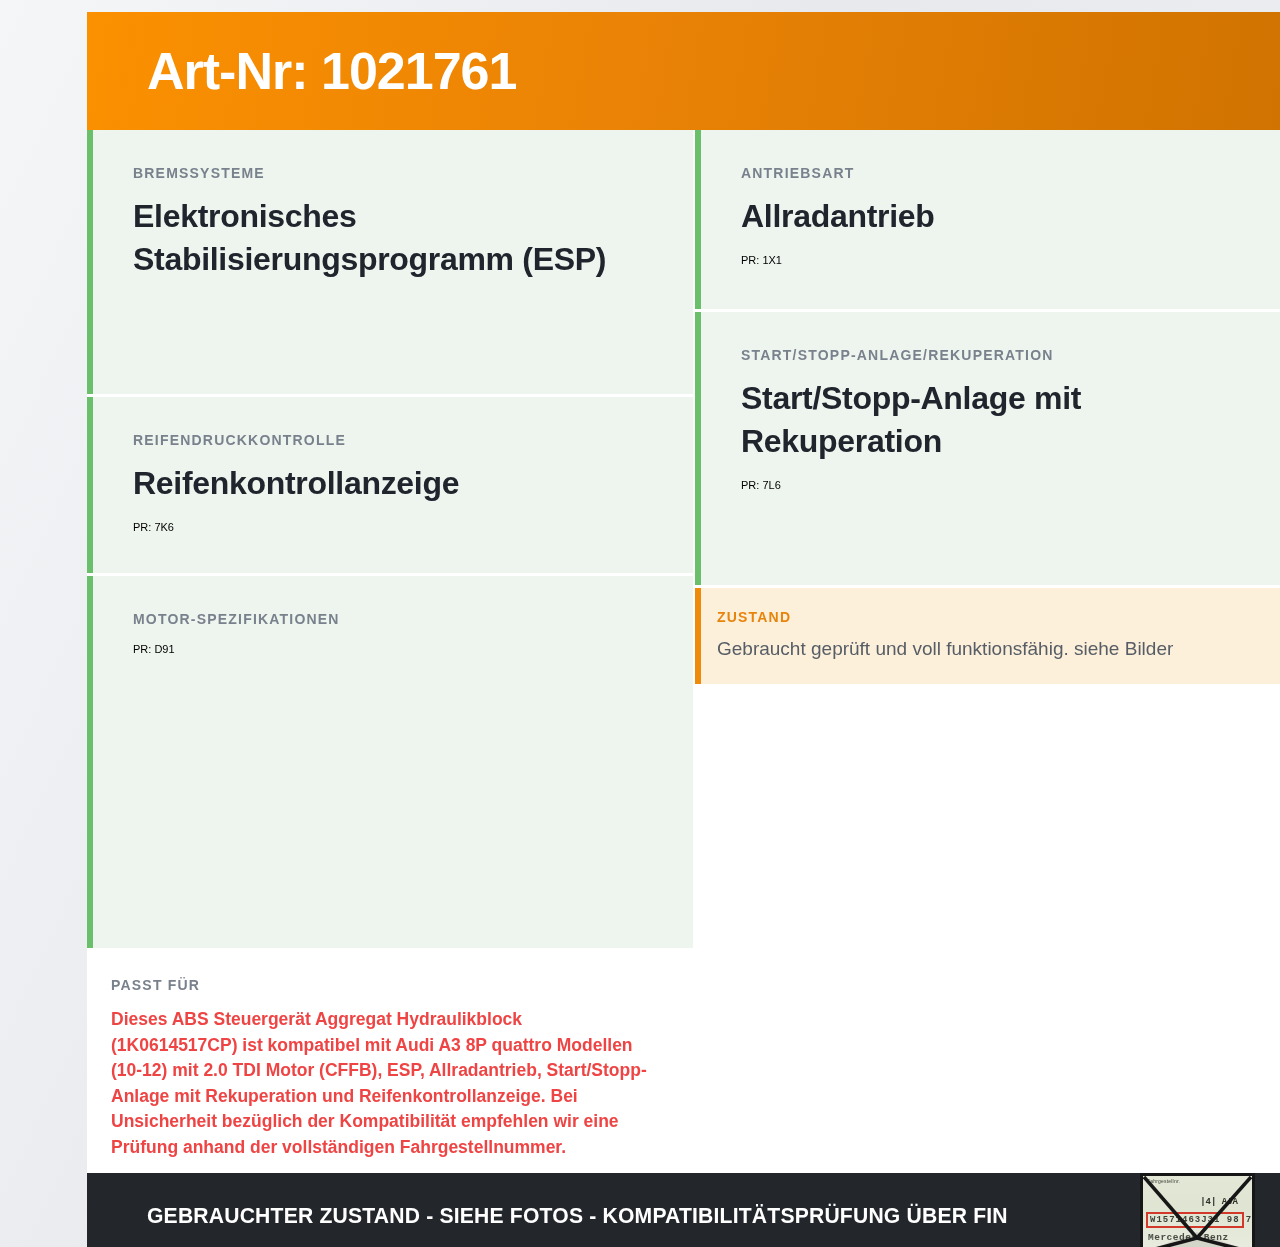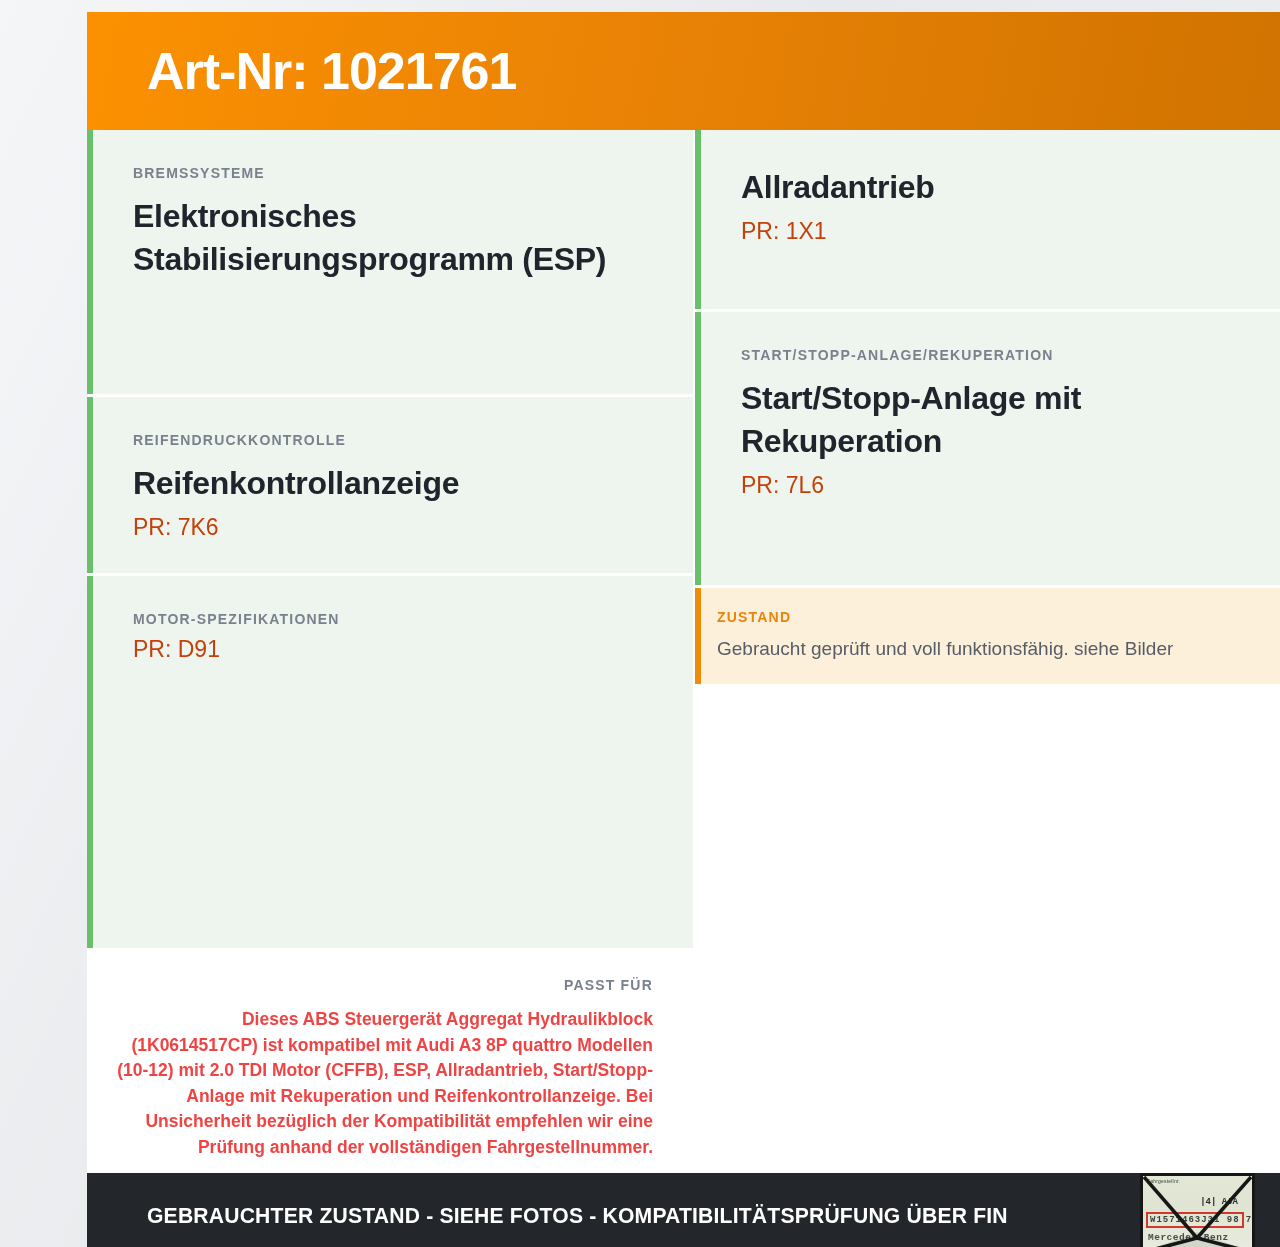--- a/index.html
+++ b/index.html
@@ -62,36 +62,35 @@
   }
   .card-title{
     margin:0 0 14px 0;
     font-size:32px;line-height:43px;
     font-weight:700;letter-spacing:-0.3px;
     color:#20252d;
     overflow-wrap:break-word;
     word-wrap:break-word;
   }
   .card-pr{
-    font-size:23px;line-height:17px;
-    font-weight:400;color:#c2410c;
+    font-size:11px;line-height:17px;
+    font-weight:400;color:#000000;
   }
   .card.h-l1{height:264px;}
   .card.h-l2{height:176px;}
   .card.h-l3{height:372px;}
   .card.h-r1{height:179px;}
   .card.h-r2{height:273px;}
   
   .card.fits{
     flex:1 1 auto;
     background:#ffffff;
     border-left:none;
     padding:27px 40px 0 24px;
     margin-bottom:0;
-    text-align:right;
   }
   .fits-body{
     font-size:17.5px;line-height:25.5px;
     font-weight:700;color:#ef4444;
     max-width:545px;
   }
   
   .card.condition{
     height:96px;
     background:#fdf0da;
@@ -195,20 +194,21 @@
         </section>
 
         <section class="card fits">
           <div class="card-label">PASST FÜR</div>
           <p class="fits-body" style="margin:0">Dieses ABS Steuergerät Aggregat Hydraulikblock (1K0614517CP) ist kompatibel mit Audi A3 8P quattro Modellen (10-12) mit 2.0 TDI Motor (CFFB), ESP, Allradantrieb, Start/Stopp-Anlage mit Rekuperation und Reifenkontrollanzeige. Bei Unsicherheit bezüglich der Kompatibilität empfehlen wir eine Prüfung anhand der vollständigen Fahrgestellnummer.</p>
         </section>
       </div>
 
       <div class="col col-right">
         <section class="card h-r1">
+          <div class="card-label">ANTRIEBSART</div>
           <h2 class="card-title">Allradantrieb</h2>
           <div class="card-pr">PR: 1X1</div>
         </section>
 
         <section class="card h-r2">
           <div class="card-label">START/STOPP-ANLAGE/REKUPERATION</div>
           <h2 class="card-title">Start/Stopp-Anlage mit Rekuperation</h2>
           <div class="card-pr">PR: 7L6</div>
         </section>
 

